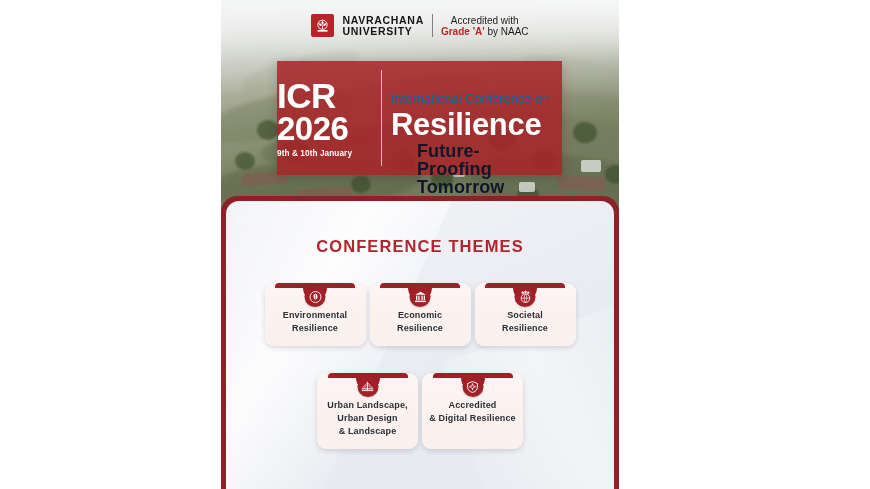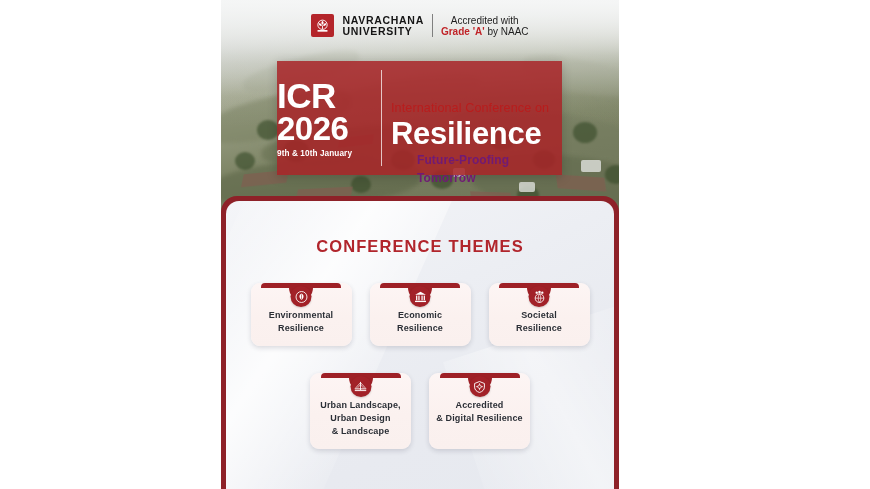--- a/index.html
+++ b/index.html
@@ -117,23 +117,23 @@
   }
   .dates{
     color:#fff;font-weight:700;font-size:8.2px;line-height:12px;margin-top:3px;
     letter-spacing:.1px;
   }
   .bdiv{width:1px;background:rgba(255,255,255,.72);margin:9px 0;flex:none;}
   .bright{
     flex:1;display:flex;flex-direction:column;justify-content:center;
     padding:6px 8px 4px 9px;
   }
-  .line1{color:#b91c1c;font-size:12.6px;line-height:18px;font-weight:400;letter-spacing:.1px;margin-top:48px;}
+  .line1{color:#0369a1;font-size:12.6px;line-height:18px;font-weight:400;letter-spacing:.1px;margin-top:48px;}
   .line2{color:#fff;font-size:31px;line-height:34px;font-weight:700;letter-spacing:-.3px;}
-  .line3{color:#701a75;font-size:12px;line-height:18px;font-weight:700;letter-spacing:.1px;padding-left:26px;}
+  .line3{color:#0f172a;font-size:18px;line-height:18px;font-weight:700;letter-spacing:.1px;padding-left:26px;}
 
   
   .panel{
     position:absolute;left:0;top:196px;width:398px;height:293px;
     background:#8e2128;
     border-radius:16px 16px 0 0;
     padding:5px 5px 0 5px;
     box-sizing:border-box;
     z-index:4;
   }
@@ -162,21 +162,21 @@
     text-align:center;
     margin-top:36px;
     color:#b1252c;
     font-size:16.5px;font-weight:700;letter-spacing:1.1px;
     font-family:"Liberation Sans", sans-serif;
   }
 
   .row{
     position:relative;z-index:2;
     display:flex;justify-content:center;
-    gap:18px;
+    gap:4px;
   }
   .row1{margin-top:27px;}
   .row2{margin-top:27px;}
 
   
   .card{
     position:relative;
     width:101px;
     background:linear-gradient(180deg,#fdf5f4 0%,#fbf1ef 55%,#faf0ee 100%);
     border-radius:9px;

